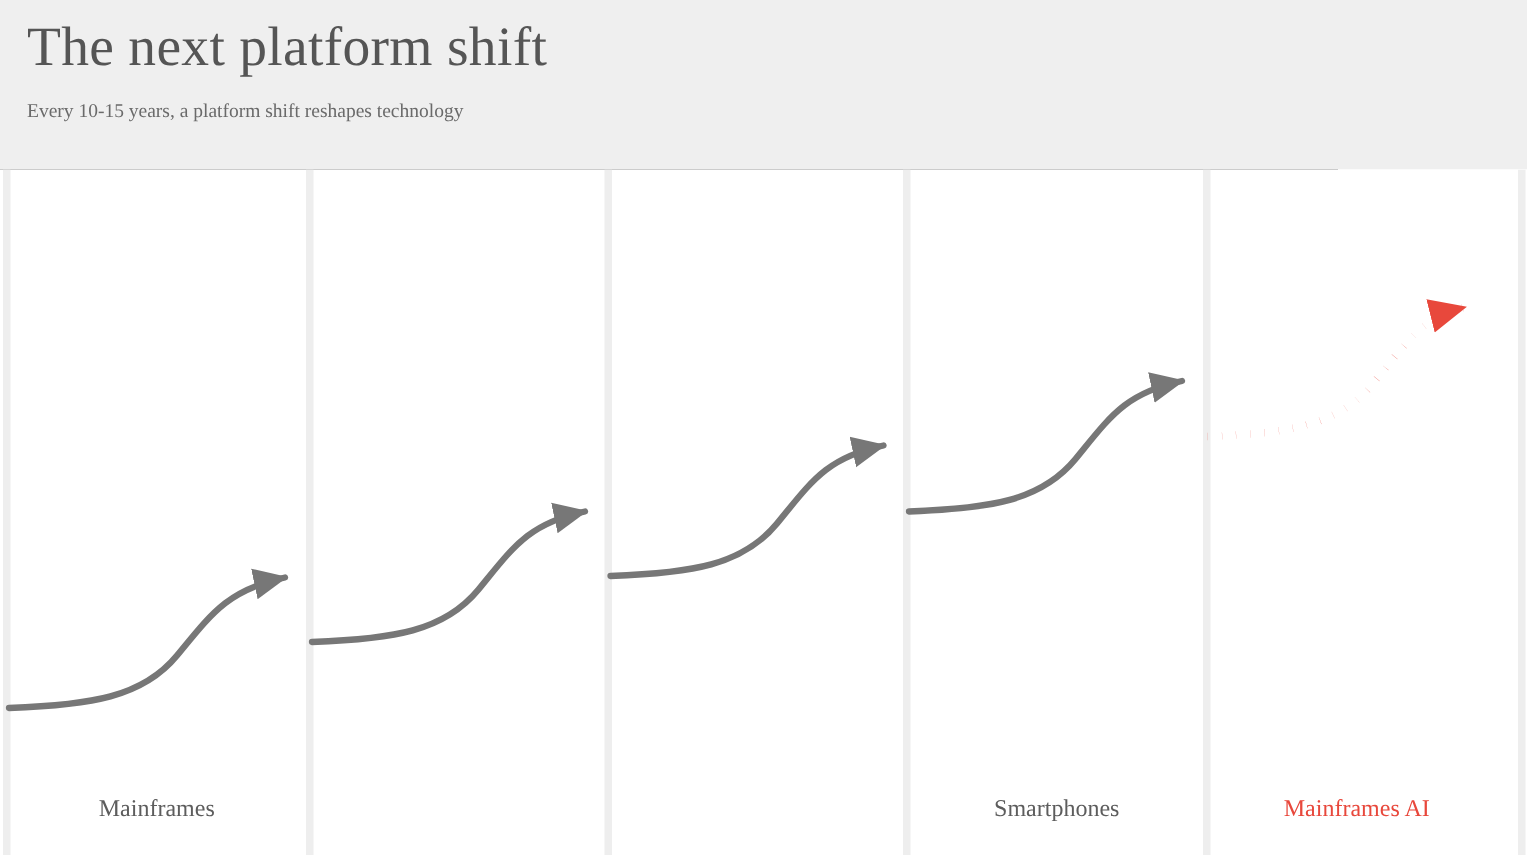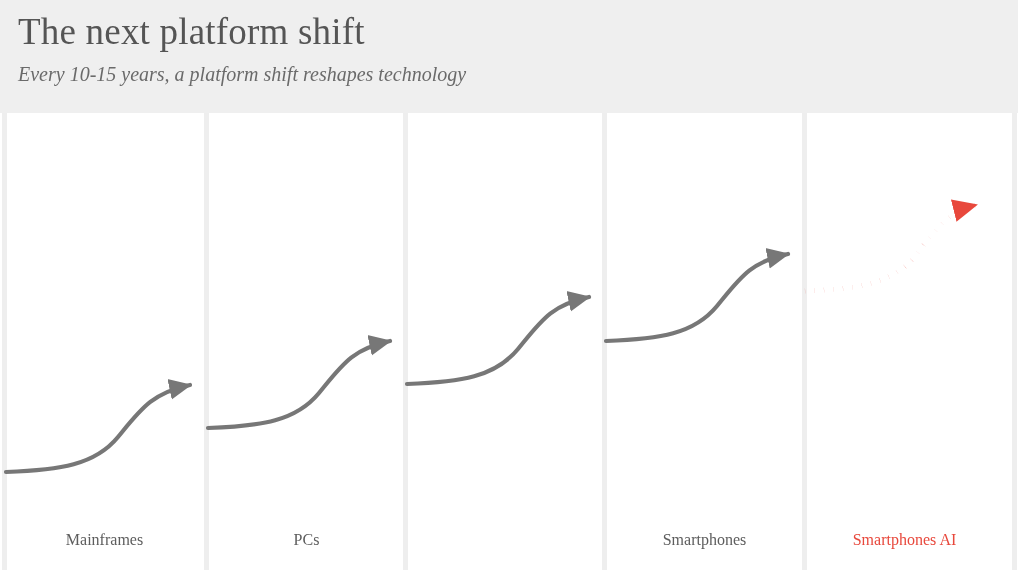--- a/index.html
+++ b/index.html
@@ -35,27 +35,26 @@
     font-family: "Liberation Serif", "DejaVu Serif", serif;
     font-size: 37px;
     font-weight: 400;
     color: #555555;
     line-height: 44px;
     letter-spacing: 0.2px;
     white-space: nowrap;
   }
   #subtitle {
     font-family: "Liberation Serif", "DejaVu Serif", serif;
-    font-size: 20px;
+    font-size: 13px;
     font-weight: 400;
     color: #6a6a6a;
     line-height: 20px;
     margin-top: 10px;
     white-space: nowrap;
-    font-style: italic;
   }
   
   #chart-area {
     position: absolute;
     left: 0;
     top: 113px;
     width: 1018px;
     height: 457px;
     background: #ffffff;
   }
@@ -121,21 +120,20 @@
       <path d="M 407 271 C 461 269, 495 264, 518 236 C 541 208, 551 192, 589 184" fill="none" stroke="#777777" stroke-width="4.2" stroke-linecap="round" marker-end="url(#arrow-gray)"></path>
 
       <path d="M 606 228 C 660 226, 694 221, 717 193 C 740 165, 750 149, 788 141" fill="none" stroke="#777777" stroke-width="4.2" stroke-linecap="round" marker-end="url(#arrow-gray)"></path>
 
       <path d="M 805 178 C 858 176, 892 171, 915 143 C 938 115, 948 99, 976 92" fill="none" stroke="#e8483c" stroke-width="5" stroke-linecap="butt" stroke-dasharray="0.1 9.4" marker-end="url(#arrow-red)"></path>
 
     </svg>
 
     <div class="stage-label" style="left:5px;">Mainframes</div>
 
-    <div class="stage-label" style="left:207px;">PCs</div>
 
 
     <div class="stage-label" style="left:605px;">Smartphones</div>
 
-    <div class="stage-label accent" style="left:805px;">Smartphones AI</div>
+    <div class="stage-label accent" style="left:805px;">Mainframes AI</div>
 
   </div>
 </div>
 
 </body></html>

